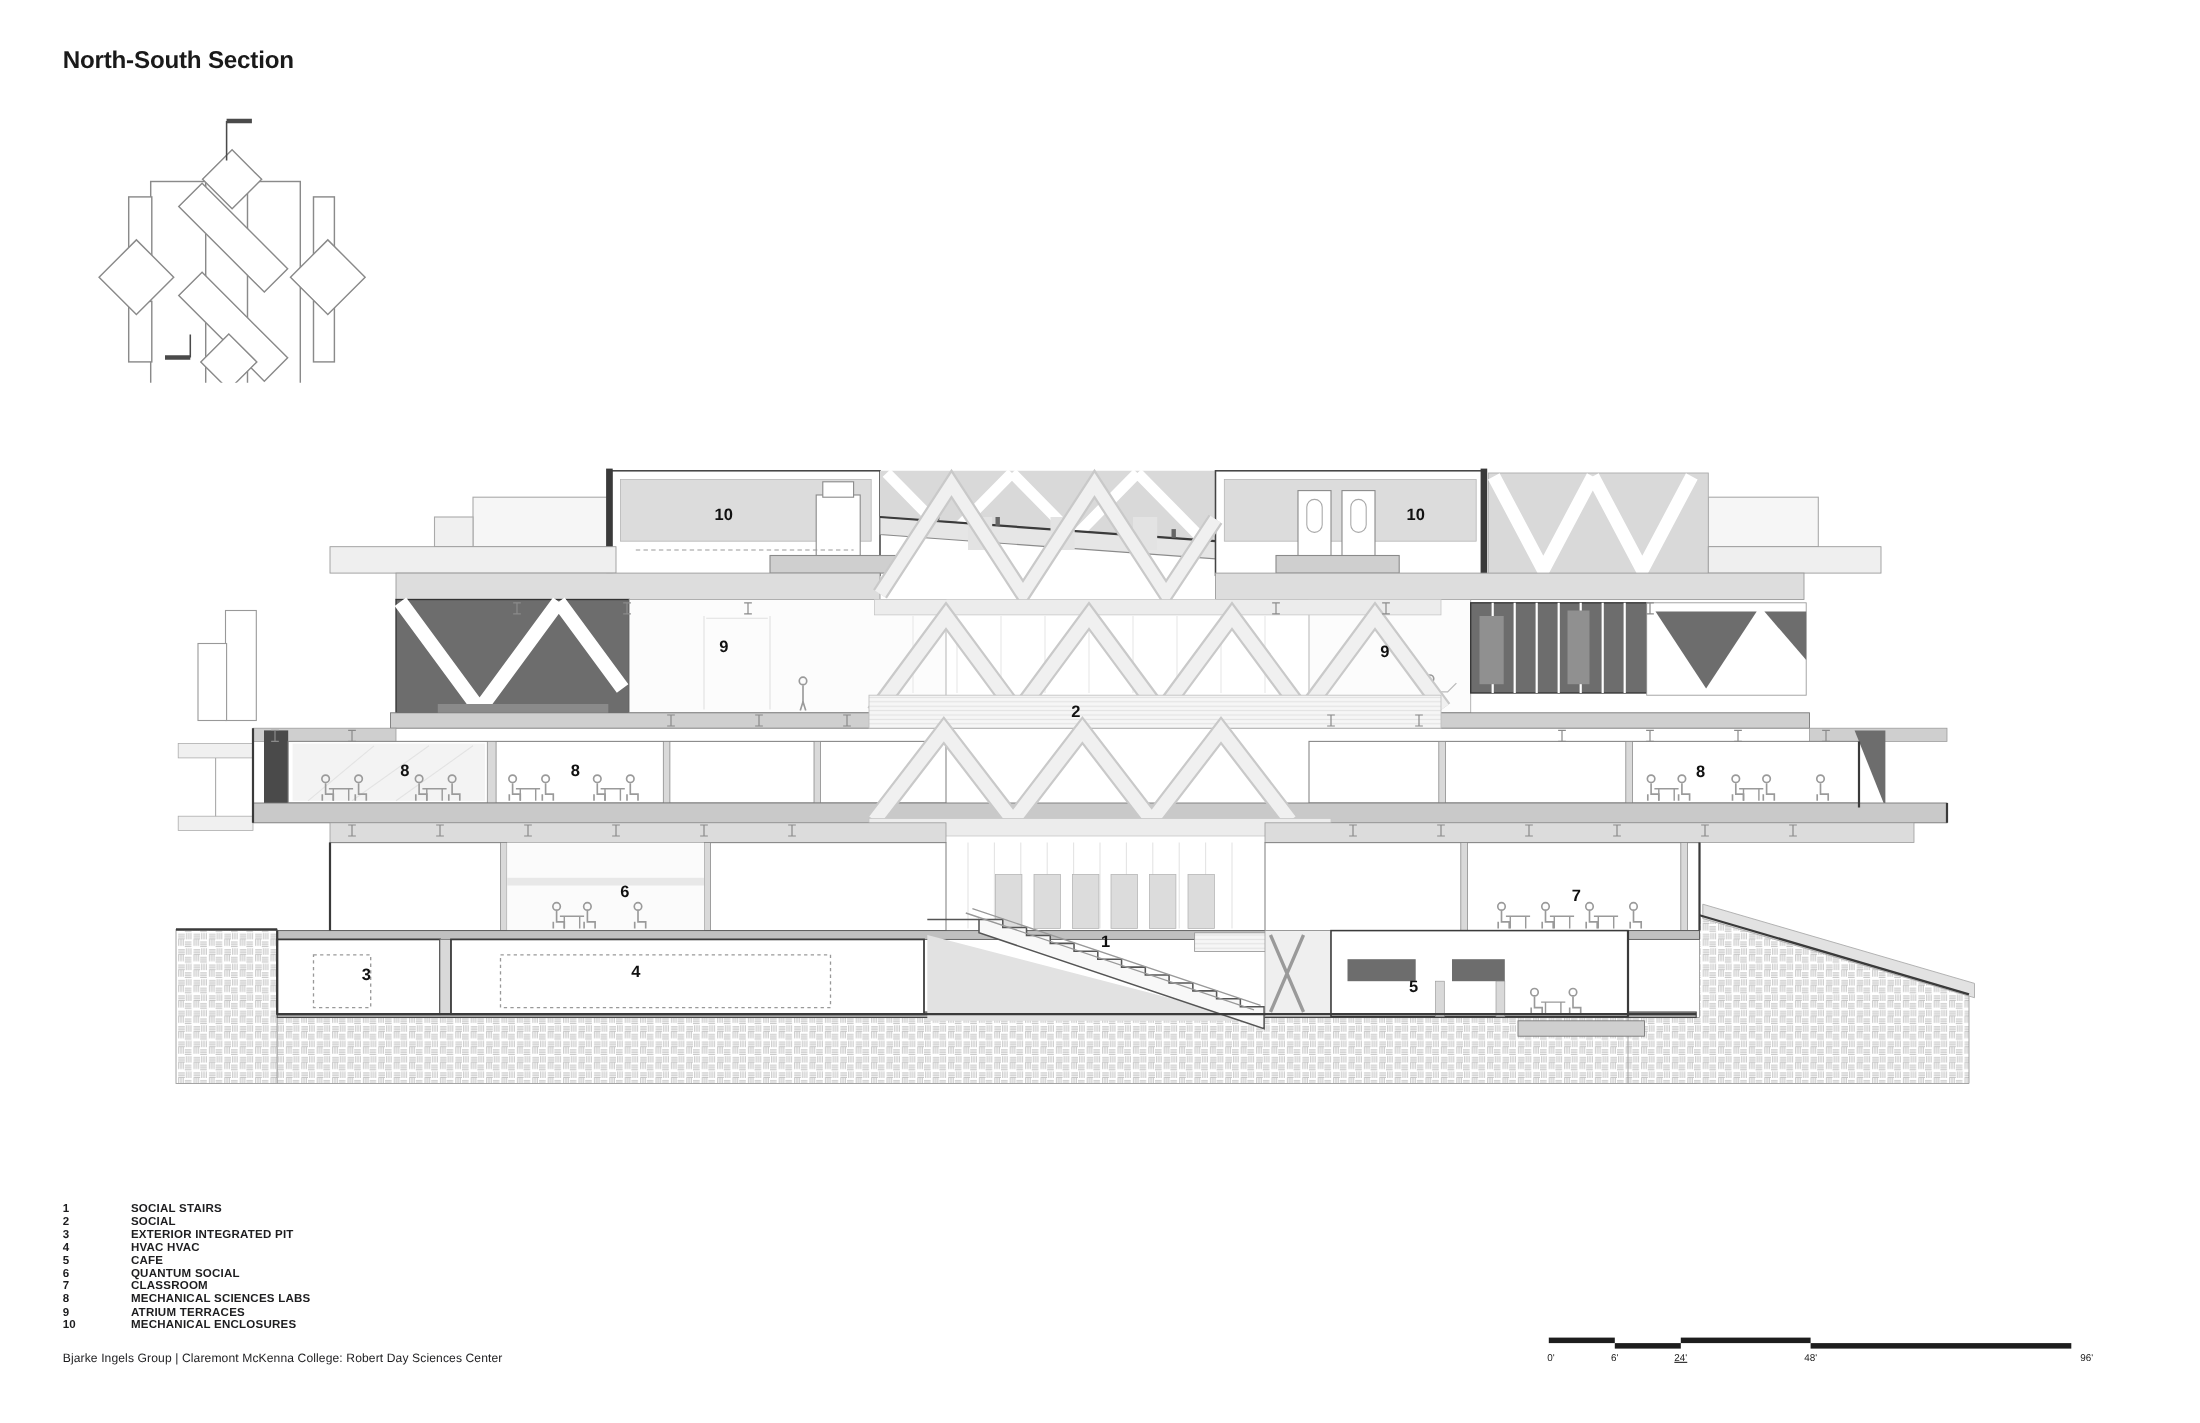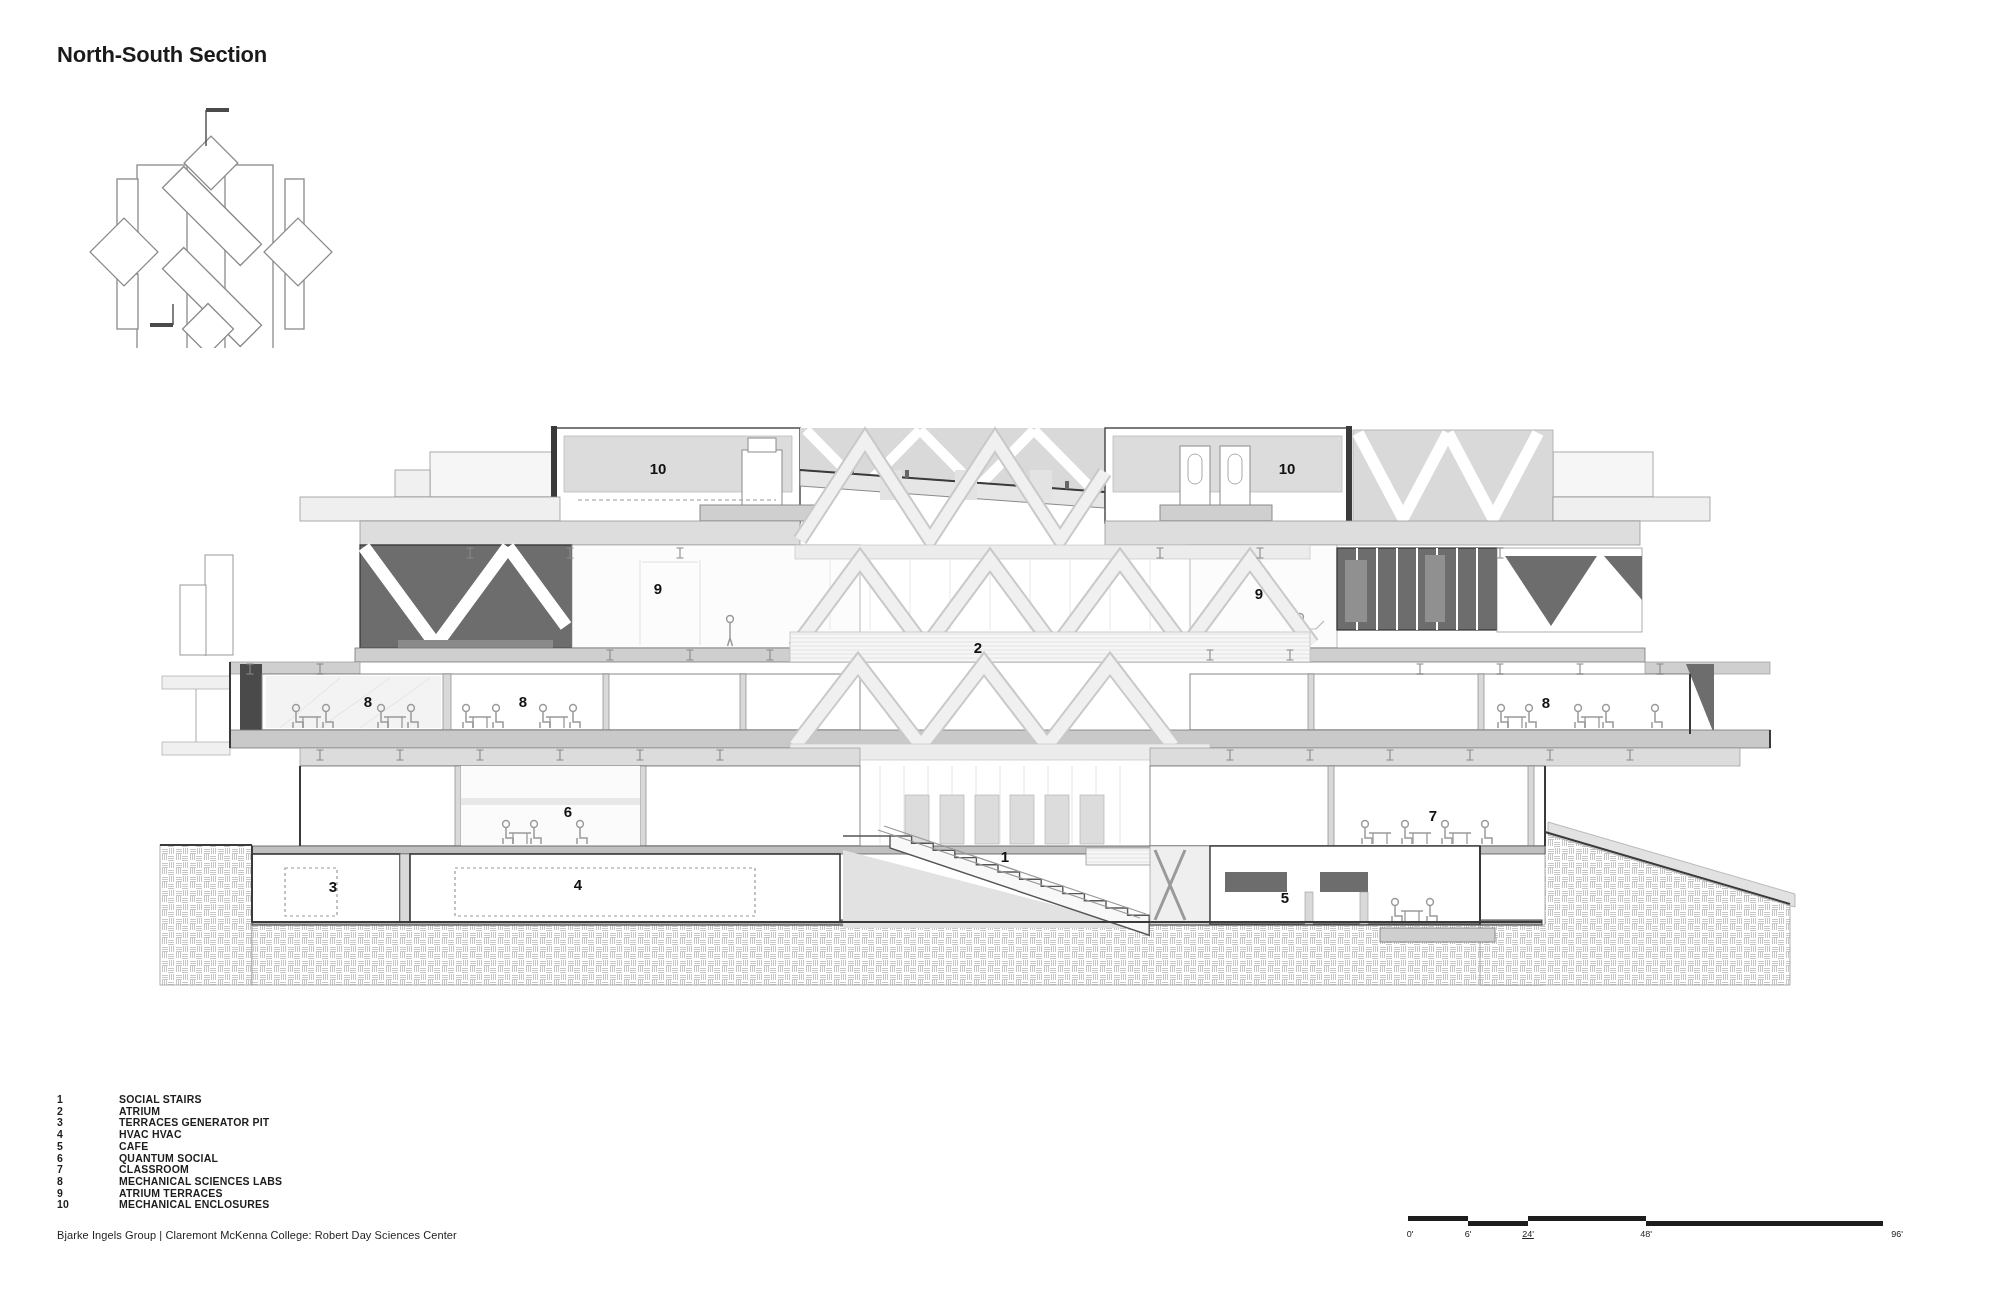--- a/index.html
+++ b/index.html
@@ -361,25 +361,25 @@
   <span class="dlabel" style="left:578px;top:884px">4</span>
   <span class="dlabel" style="left:1285px;top:897px">5</span>
 
   <div class="legend">
     <div class="legend-row">
         <span class="legend-num">1</span>
         <span class="legend-label">SOCIAL STAIRS</span>
       </div>
     <div class="legend-row">
         <span class="legend-num">2</span>
-        <span class="legend-label">ATRIUM</span>
+        <span class="legend-label">SOCIAL</span>
       </div>
     <div class="legend-row">
         <span class="legend-num">3</span>
-        <span class="legend-label">TERRACES GENERATOR PIT</span>
+        <span class="legend-label">EXTERIOR INTEGRATED PIT</span>
       </div>
     <div class="legend-row">
         <span class="legend-num">4</span>
         <span class="legend-label">HVAC HVAC</span>
       </div>
     <div class="legend-row">
         <span class="legend-num">5</span>
         <span class="legend-label">CAFE</span>
       </div>
     <div class="legend-row">

